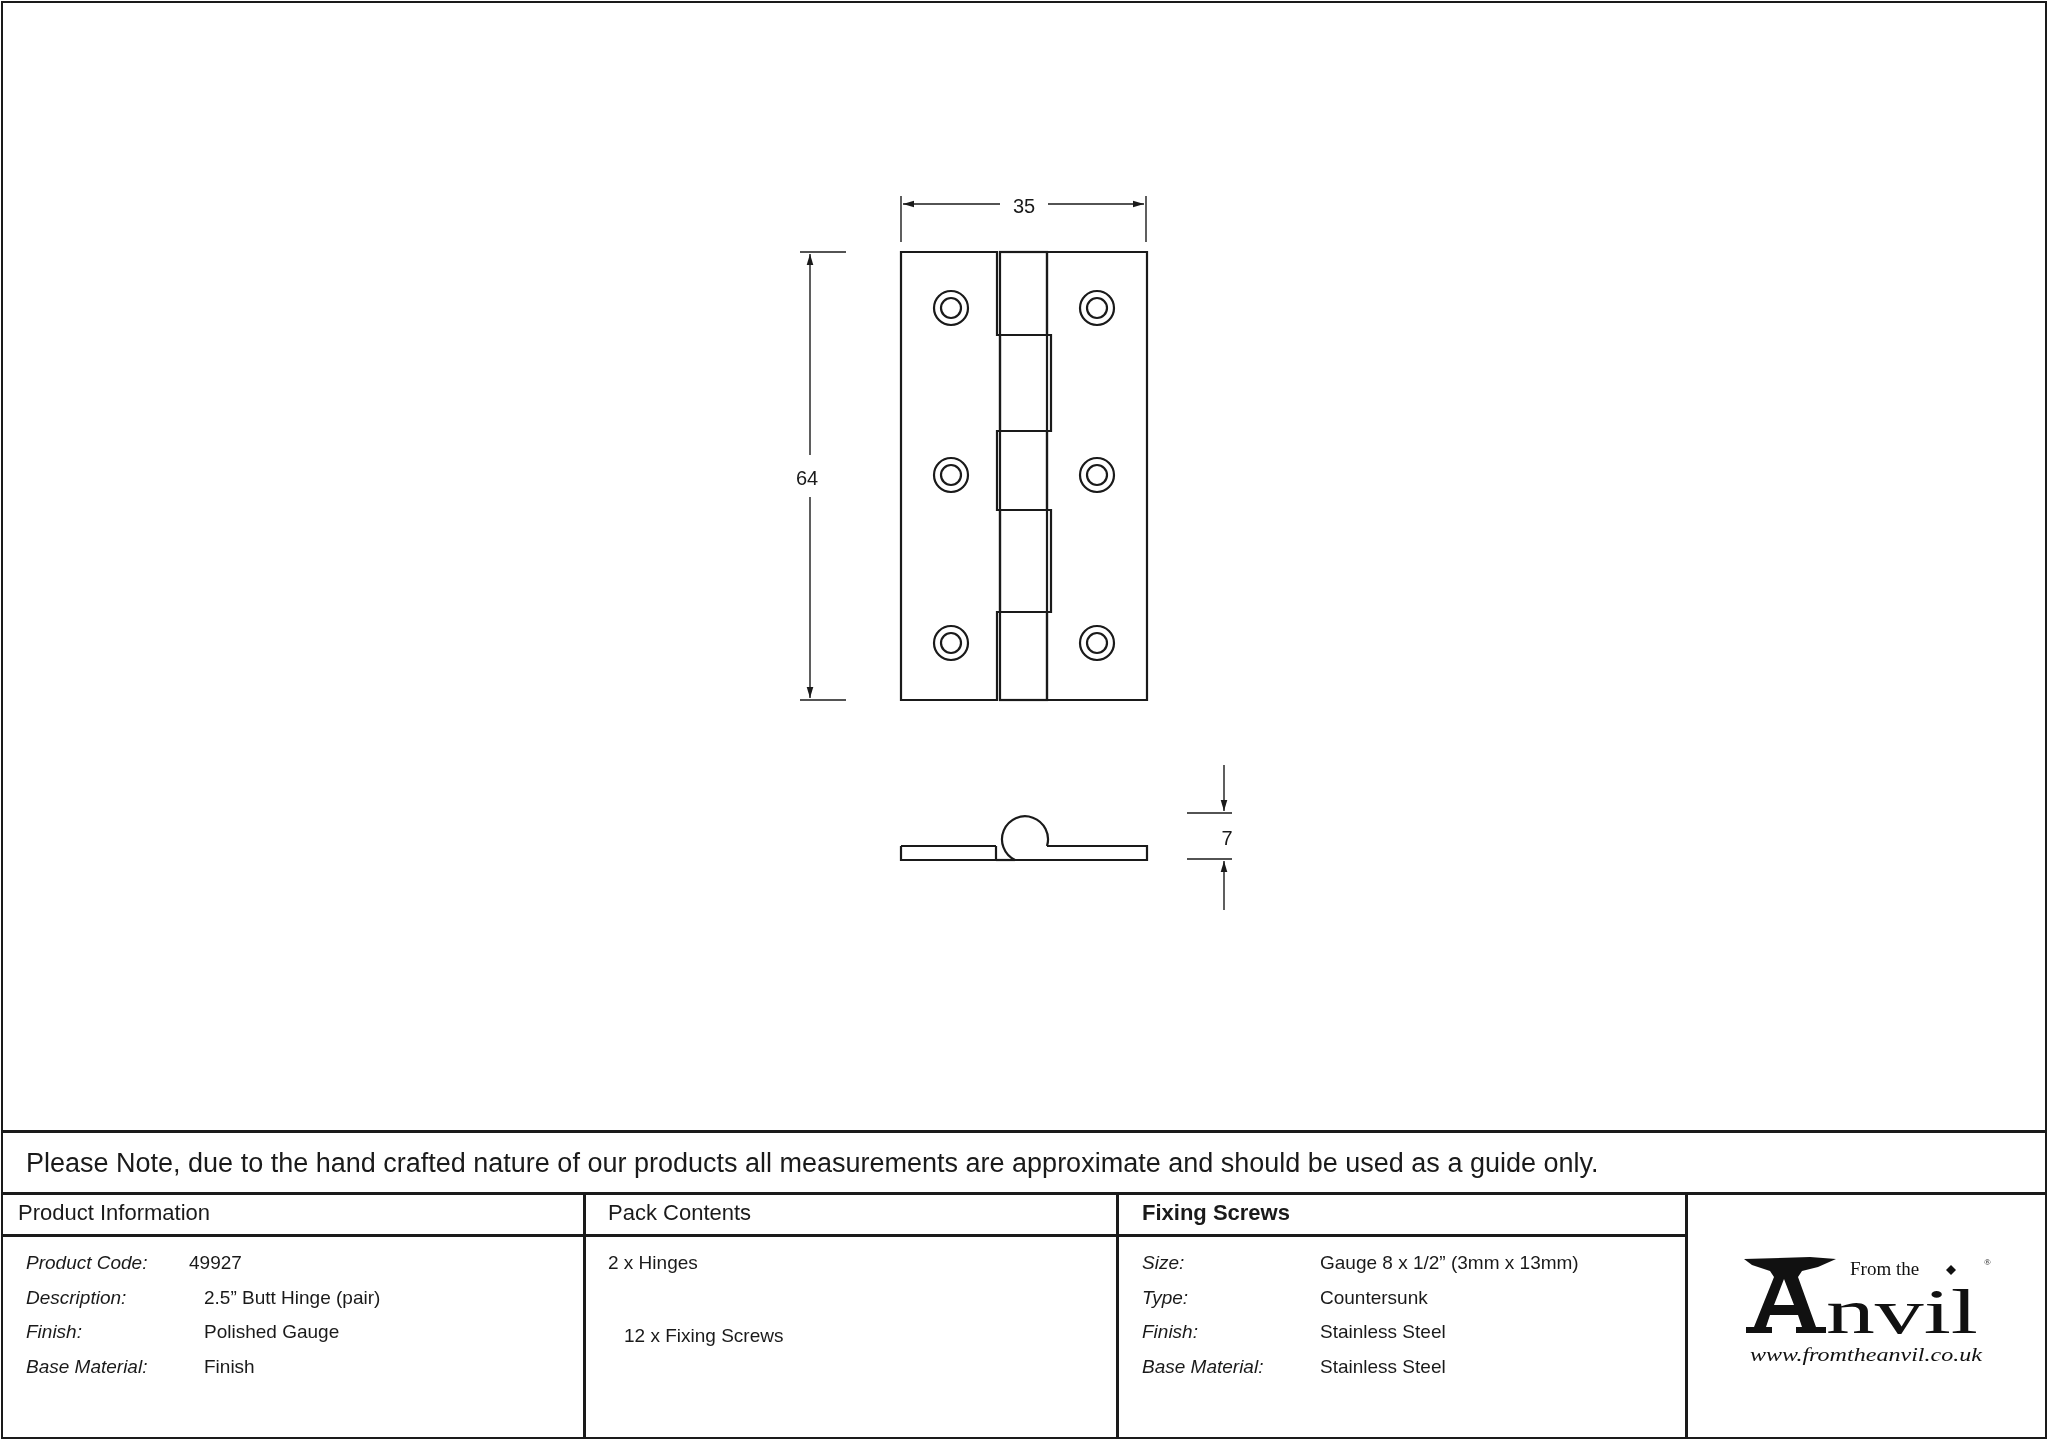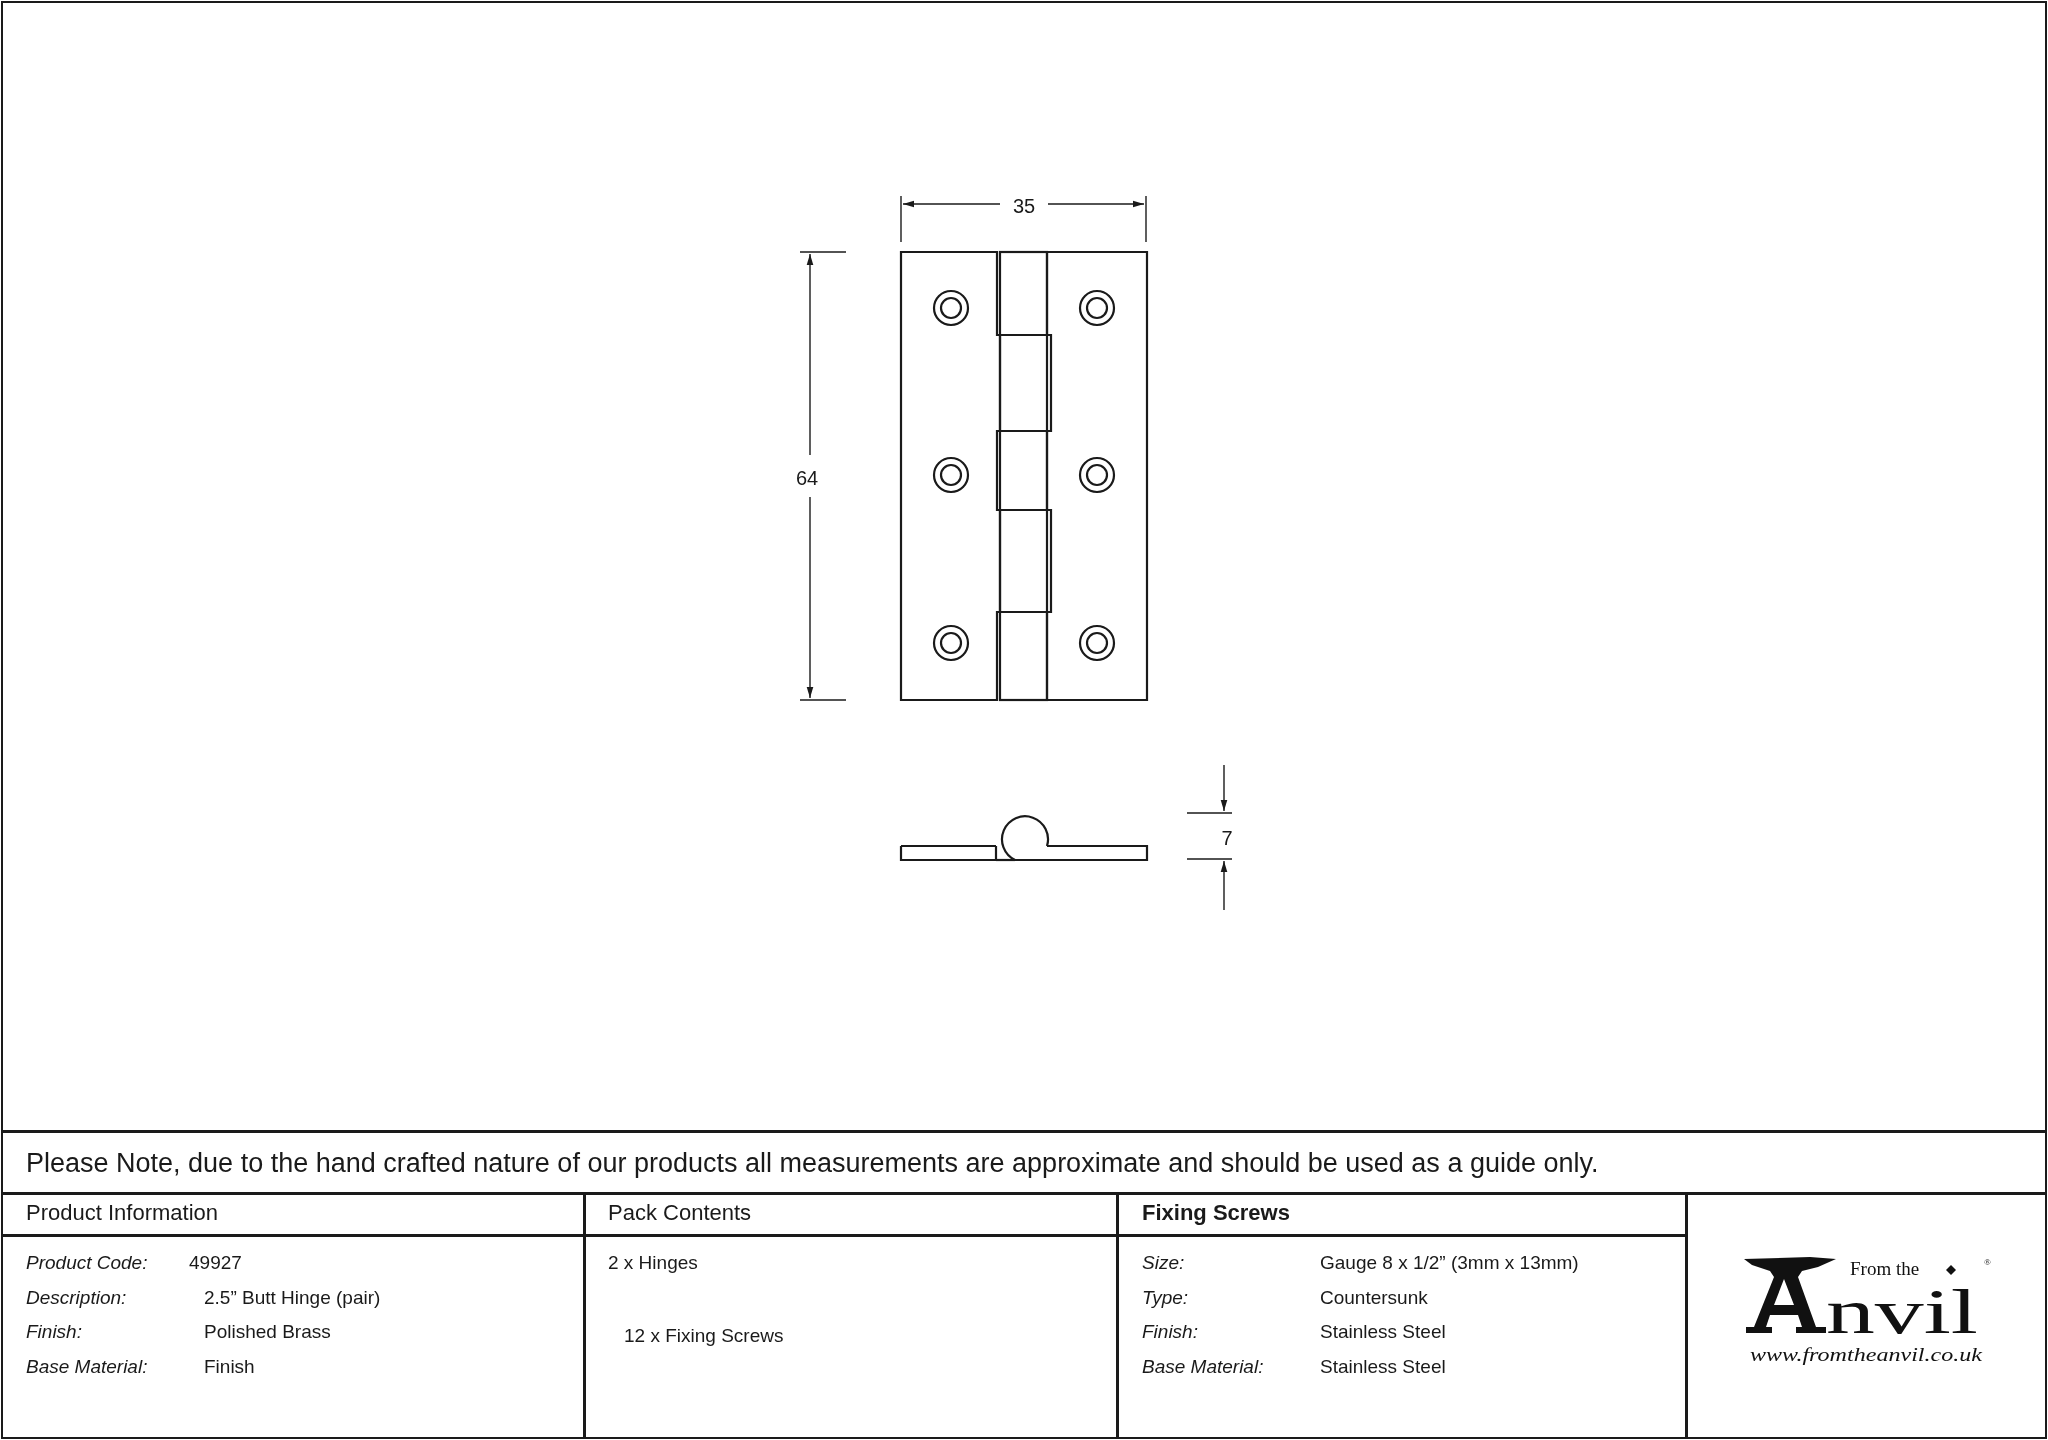--- a/index.html
+++ b/index.html
@@ -93,36 +93,36 @@
 
 <div class="hline" style="left:2px; top:1130px; width:2044px;"></div>
 <div class="hline" style="left:2px; top:1192px; width:2044px;"></div>
 <div class="hline" style="left:2px; top:1234px; width:1684px;"></div>
 <div class="vline" style="left:583px; top:1192px; height:246px;"></div>
 <div class="vline" style="left:1116px; top:1192px; height:246px;"></div>
 <div class="vline" style="left:1685px; top:1192px; height:246px;"></div>
 
 <div class="note">Please Note, due to the hand crafted nature of our products all measurements are approximate and should be used as a guide only.</div>
 
-<div class="hdr" style="left:26px;">Product Information</div>
+<div class="hdr" style="left:18px;">Product Information</div>
 <div class="hdr" style="left:608px;">Pack Contents</div>
 <div class="hdr" style="left:1142px;font-weight:bold;">Fixing Screws</div>
 
 <div>
   <div class="row" style="left:26px; top:1252px;">
     <span class="lbl" style="left:0">Product Code:</span>
     <span class="val" style="left:163px">49927</span>
   </div>
   <div class="row" style="left:26px; top:1287px;">
     <span class="lbl" style="left:0">Description:</span>
     <span class="val" style="left:178px">2.5” Butt Hinge (pair)</span>
   </div>
   <div class="row" style="left:26px; top:1321px;">
     <span class="lbl" style="left:0">Finish:</span>
-    <span class="val" style="left:178px">Polished Brass</span>
+    <span class="val" style="left:178px">Polished Gauge</span>
   </div>
   <div class="row" style="left:26px; top:1356px;">
     <span class="lbl" style="left:0">Base Material:</span>
     <span class="val" style="left:178px">Finish</span>
   </div>
 </div>
 
 <div>
   <div class="row" style="left:608px; top:1252px;">2 x Hinges</div>
   <div class="row" style="left:608px; top:1325px;margin-left:16px;">12 x Fixing Screws</div>

